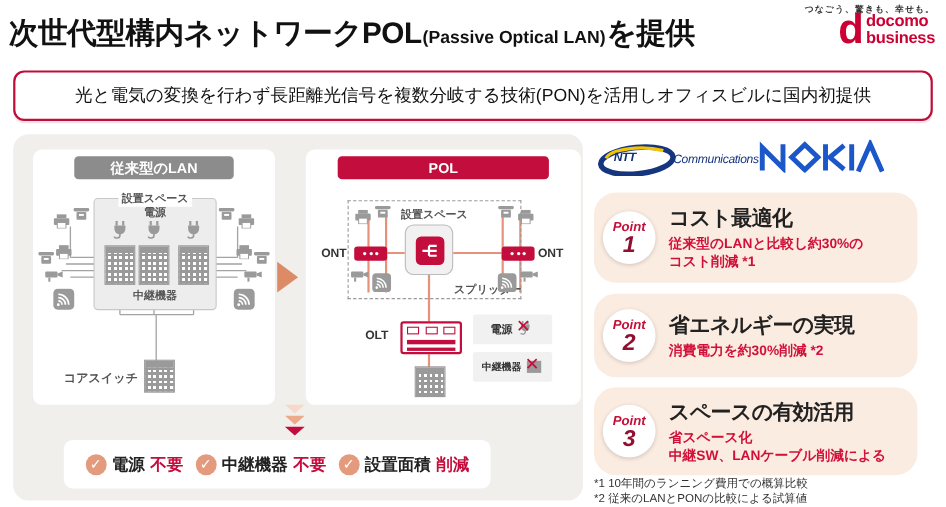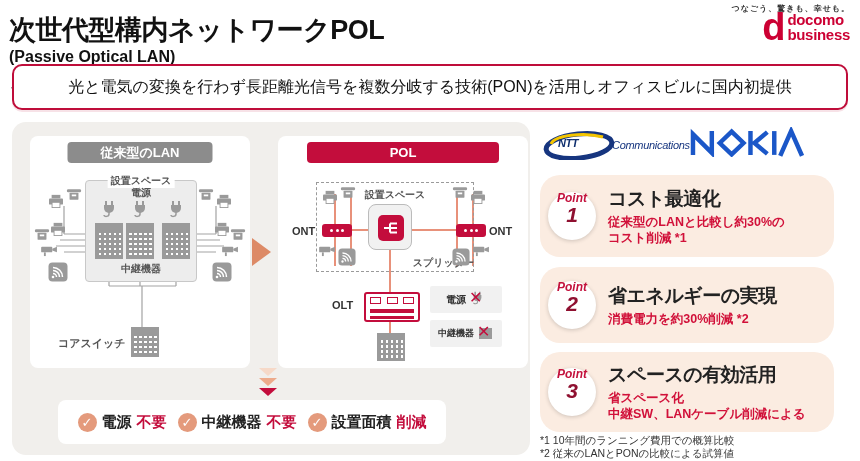--- a/index.html
+++ b/index.html
@@ -5,21 +5,21 @@
   * { margin:0; padding:0; box-sizing:border-box; }
   html,body { background:#fff; }
   body { font-family:"Liberation Sans","DejaVu Sans",sans-serif; }
   .page { position:relative; width:860px; height:461px; background:#fff; overflow:hidden; outline:1px solid #e8e8e8; }
 
   
   .tagline { position:absolute; top:3px; right:10px; font-size:8px; color:#333; letter-spacing:1px; font-weight:700; }
   .docomo { position:absolute; top:12px; right:10px; display:flex; align-items:center; gap:4px; }
   .dmark { color:#cc0033; font-size:38px; font-weight:800; line-height:30px; letter-spacing:-2px; }
   .dtext { display:flex; flex-direction:column; line-height:15px; color:#cc0033; font-weight:800; font-size:15px; letter-spacing:-0.3px; }
-  .title { position:absolute; left:8px; top:12px; display:flex; align-items:baseline; color:#111; white-space:nowrap;flex-direction:column; }
+  .title { position:absolute; left:8px; top:12px; display:flex; align-items:baseline; color:#111; white-space:nowrap; }
   .title .t-main, .title .t-suffix { font-size:27px; font-weight:900; letter-spacing:-0.5px; }
   .title .t-paren { font-size:16px; font-weight:800; margin:0 1px; }
 
   
   .banner { position:absolute; left:12px; top:64px; width:836px; height:46px; background:#fff;
             border:2.5px solid #bf0d3a; border-radius:10px; display:flex; align-items:center; justify-content:center;
             font-size:16px; font-weight:400; color:#111; box-shadow:0 2px 0 rgba(191,13,58,.12); }
 
   
   .stage { position:absolute; left:12px; top:122px; width:518px; height:333px; background:#f1efec; border-radius:14px; }
@@ -88,21 +88,21 @@
   .ntt-logo { position:absolute; left:543px; top:130px; width:142px; height:30px; }
   .ntt-logo svg { position:absolute; left:0; top:0; }
   .ntt-n { position:absolute; left:15px; top:7px; font-size:11px; font-weight:900; font-style:italic; color:#10306f; letter-spacing:-0.5px; }
   .ntt-c { position:absolute; left:47px; top:9px; font-size:11px; font-weight:400; font-style:italic; color:#16357f; letter-spacing:-0.3px;margin-left:22px; }
   .nokia { position:absolute; left:690px; top:127px; }
   .sr { position:absolute; width:1px; height:1px; overflow:hidden; clip:rect(0 0 0 0); }
 
   .pointcard { position:absolute; left:540px; width:294px; background:#fbece1; border-radius:20px; }
   .pc1 { top:175px; height:82px; } .pc2 { top:267px; height:76px; } .pc3 { top:352px; height:80px; }
   .badge { position:absolute; left:8px; top:50%; transform:translateY(-50%); width:48px; height:48px; background:#fff;
-           border-radius:50%; box-shadow:0 1px 4px rgba(0,0,0,.18); display:flex; flex-direction:column; align-items:center; }
+           border-radius:50%; box-shadow:0 1px 4px rgba(0,0,0,.18); display:flex; flex-direction:column; align-items:center; justify-content:center; }
   .badge .bl { font-size:12px; font-weight:700; font-style:italic; color:#c3113c; line-height:12px; }
   .badge .bn { font-size:21px; font-weight:900; font-style:italic; color:#8f1030; line-height:21px; }
   .pc-body { position:absolute; left:68px; top:50%; transform:translateY(-50%); }
   .pc-title { font-size:19px; font-weight:800; color:#222; letter-spacing:-0.5px; }
   .pc-desc { font-size:12.5px; font-weight:800; color:#d11039; line-height:1.3; margin-top:2px; }
 
   .footnotes { position:absolute; left:540px; top:434px; font-size:10.5px; color:#333; line-height:1.25; font-weight:400; }
 </style>
 </head>
 <body>

